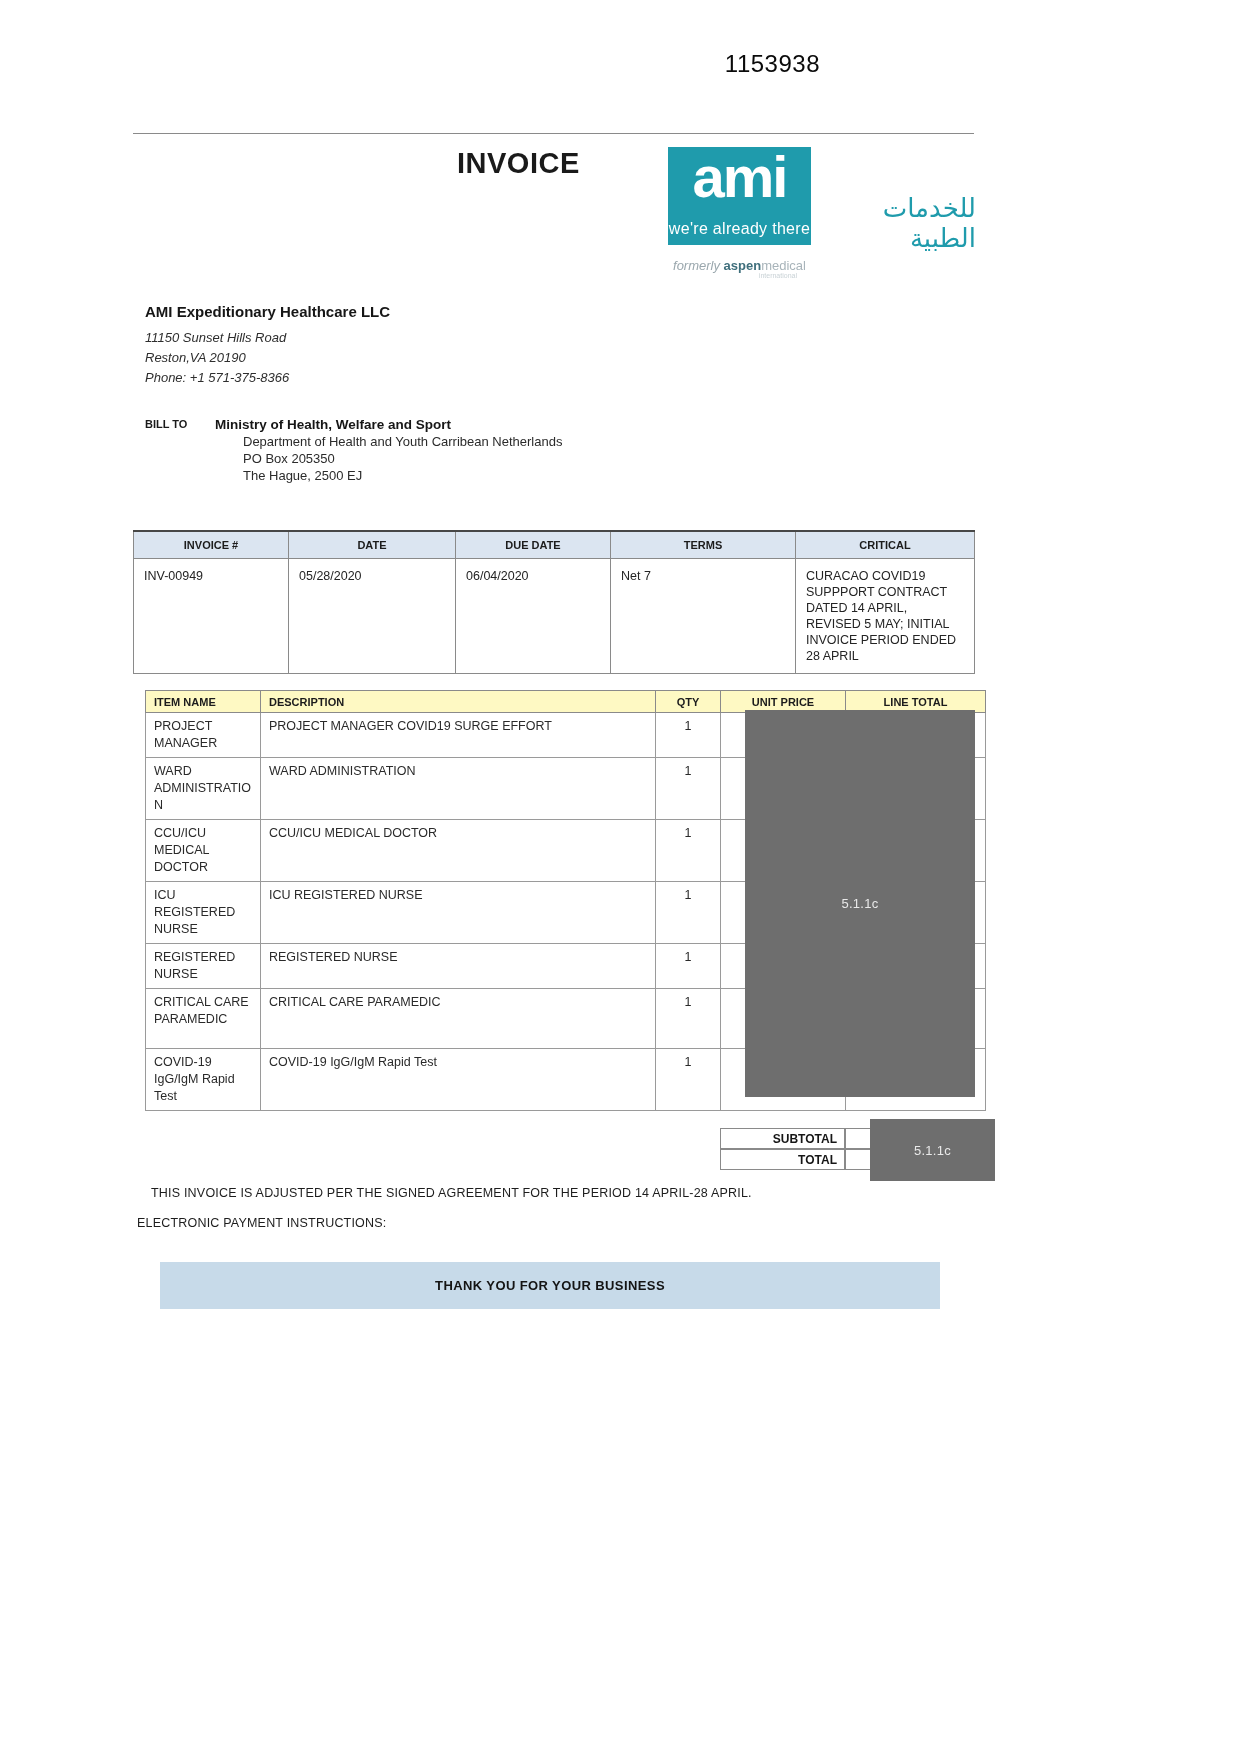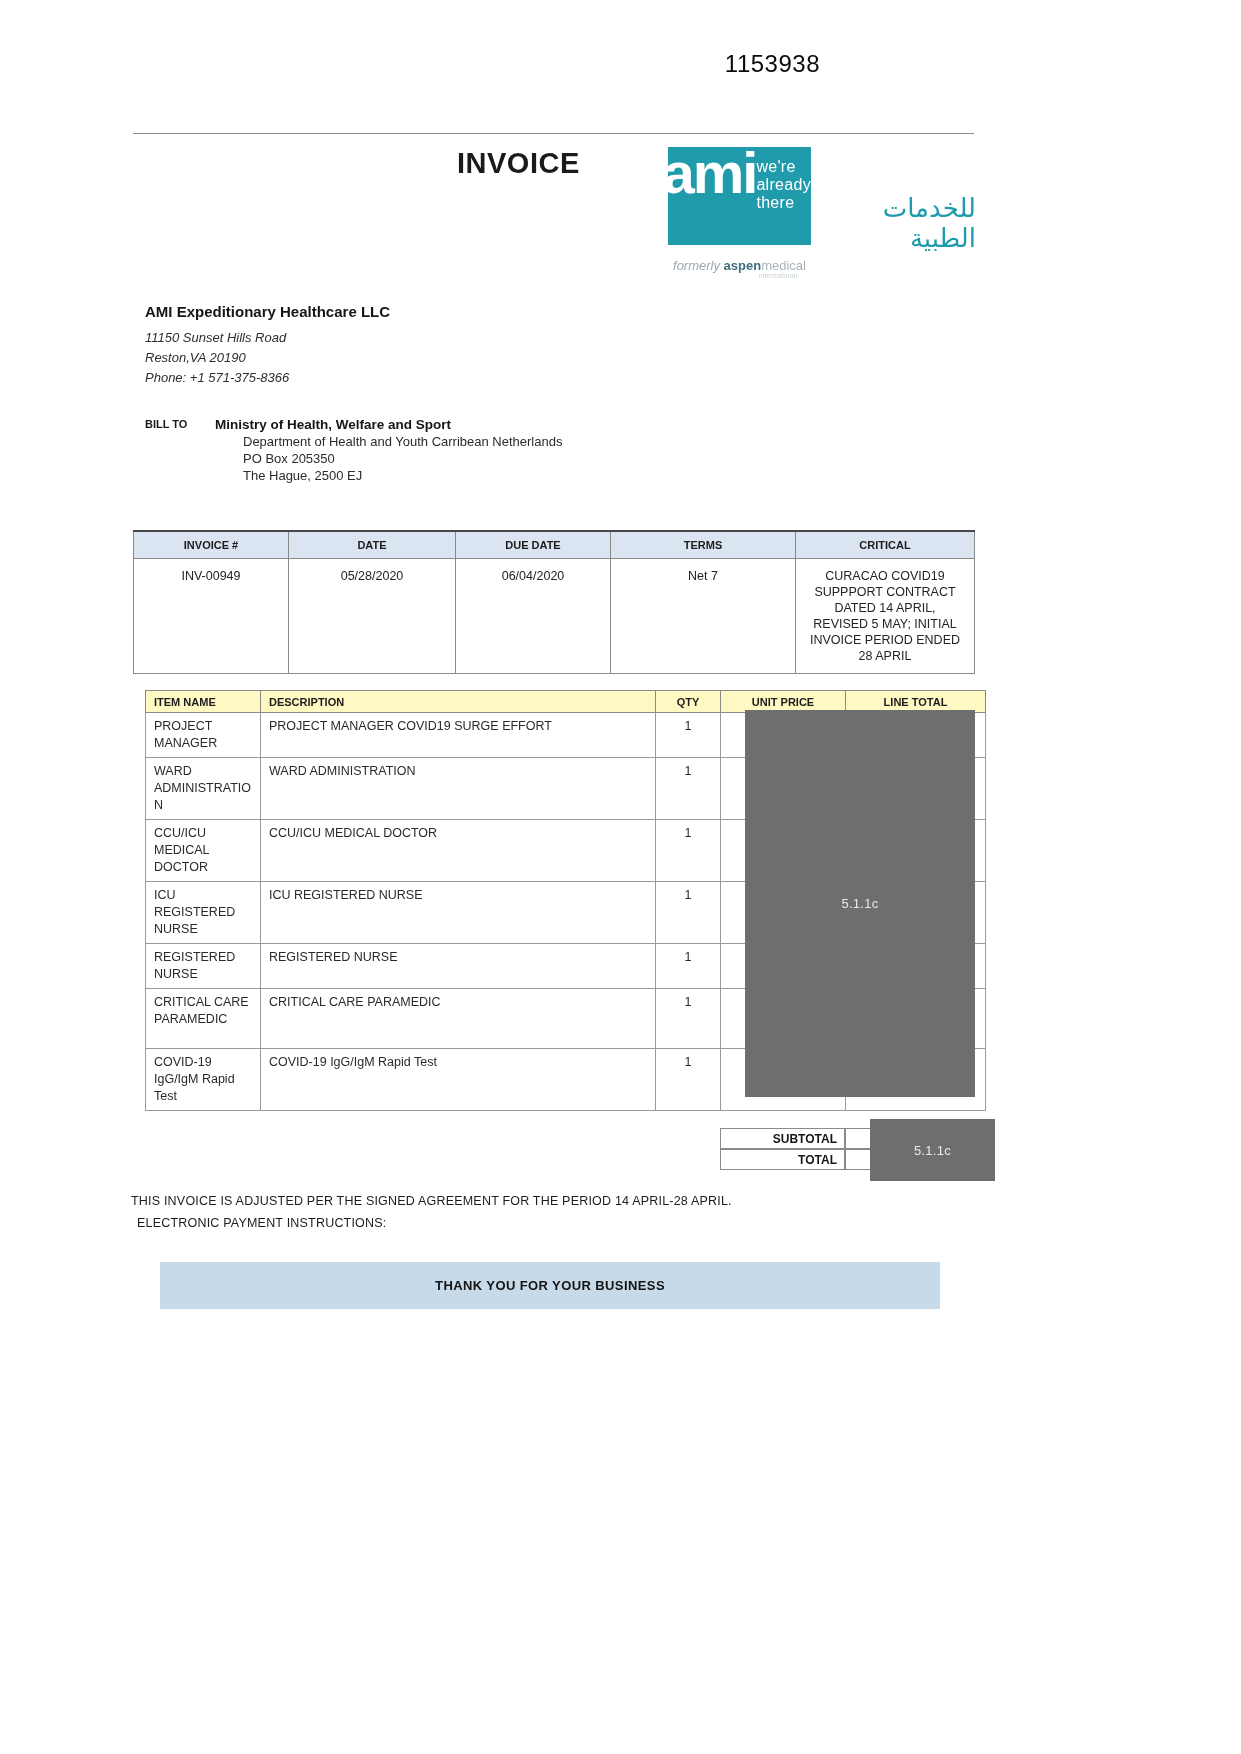--- a/index.html
+++ b/index.html
@@ -28,21 +28,21 @@
   
   .invoice-title {
     position:absolute; left:457px; top:147px;
     font-size:29px; font-weight:bold; color:#1a1a1a; letter-spacing:0.5px;
   }
 
   
   .logo-box {
     position:absolute; left:668px; top:147px; width:143px; height:98px;
     background:#1f9bac; color:#ffffff;
-    display:flex; flex-direction:row; align-items:flex-start; justify-content:flex-end;
+    display:flex; flex-direction:column; align-items:center; justify-content:flex-end;
     padding-bottom:7px;
   }
   .logo-brand {
     font-size:58px; font-weight:bold; line-height:0.9; letter-spacing:-2px;
     margin-bottom:6px;
   }
   .logo-tagline { font-size:16px; letter-spacing:0.3px;margin-top:11px; }
   .logo-arabic {
     position:absolute; left:818px; top:193px; width:158px;
     font-family:"DejaVu Sans", sans-serif;
@@ -77,21 +77,21 @@
     border-collapse:collapse; table-layout:fixed;
     border:1px solid #5f5f5f; border-top:2px solid #474747;
   }
   .meta-table th {
     background:#dbe5f1; border:1px solid #8a8a8a;
     font-size:11px; font-weight:bold; color:#1c1c1c;
     padding:7px 4px; text-align:center;
   }
   .meta-table td {
     border:1px solid #8a8a8a; vertical-align:top;
-    font-size:12.5px; color:#242424; text-align:center;
+    font-size:12.5px; color:#242424; text-align:left;
     padding:9px 10px; height:94px; line-height:16px;
   }
 
   
   .items-wrap { position:absolute; left:145px; top:690px; width:840px; }
   .items-table {
     width:840px; border-collapse:collapse; table-layout:fixed;
     border:1px solid #5f5f5f;
   }
   .items-table th {
@@ -133,22 +133,22 @@
   }
   .totals-value-cell {
     position:absolute; left:845px; width:140px; height:21px;
     border:1px solid #8a8a8a; background:#ffffff;
   }
   .row-subtotal { top:1128px; }
   .row-total { top:1149px; }
 
   
   .note-adjustment {
-    position:absolute; left:131px; top:1186px;
-    font-size:12.5px; color:#1d1d1d; letter-spacing:0.2px;margin-top:8px;
+    position:absolute; left:151px; top:1186px;
+    font-size:12.5px; color:#1d1d1d; letter-spacing:0.2px;
   }
   .note-payment {
     position:absolute; left:137px; top:1216px;
     font-size:12.5px; color:#1d1d1d; letter-spacing:0.2px;
   }
 
   
   .thanks-banner {
     position:absolute; left:160px; top:1262px; width:780px; height:47px;
     background:#c7dae9;

